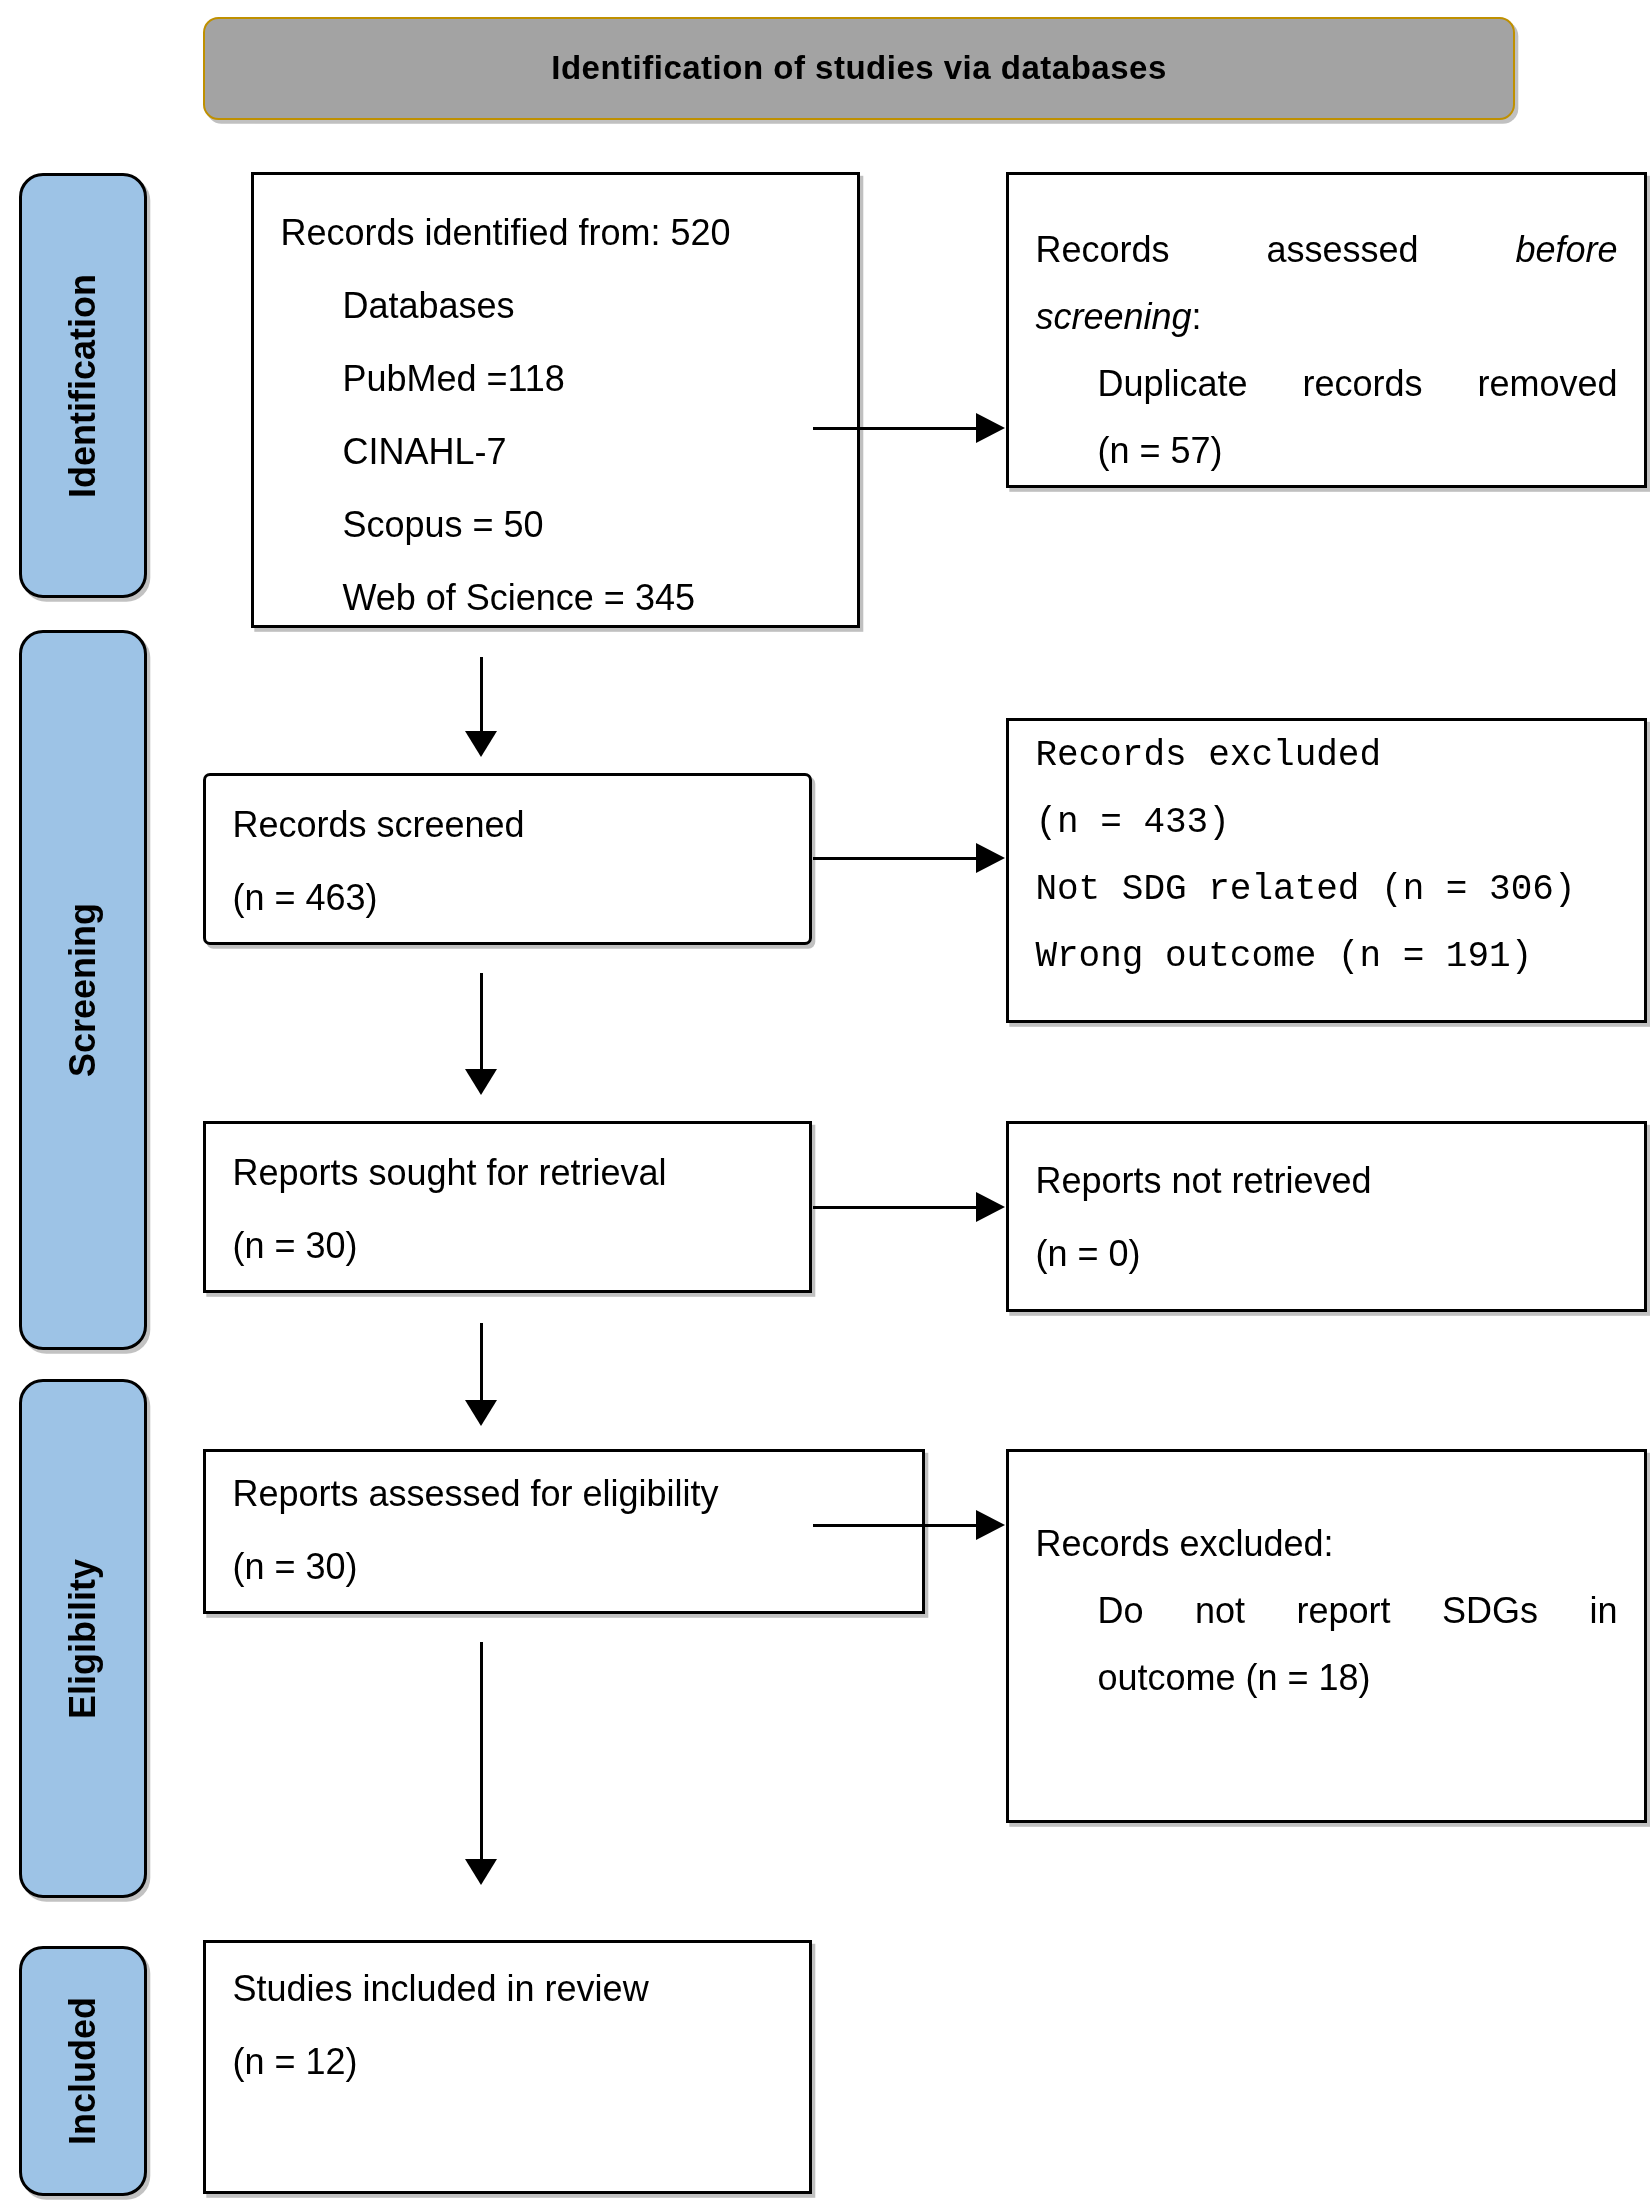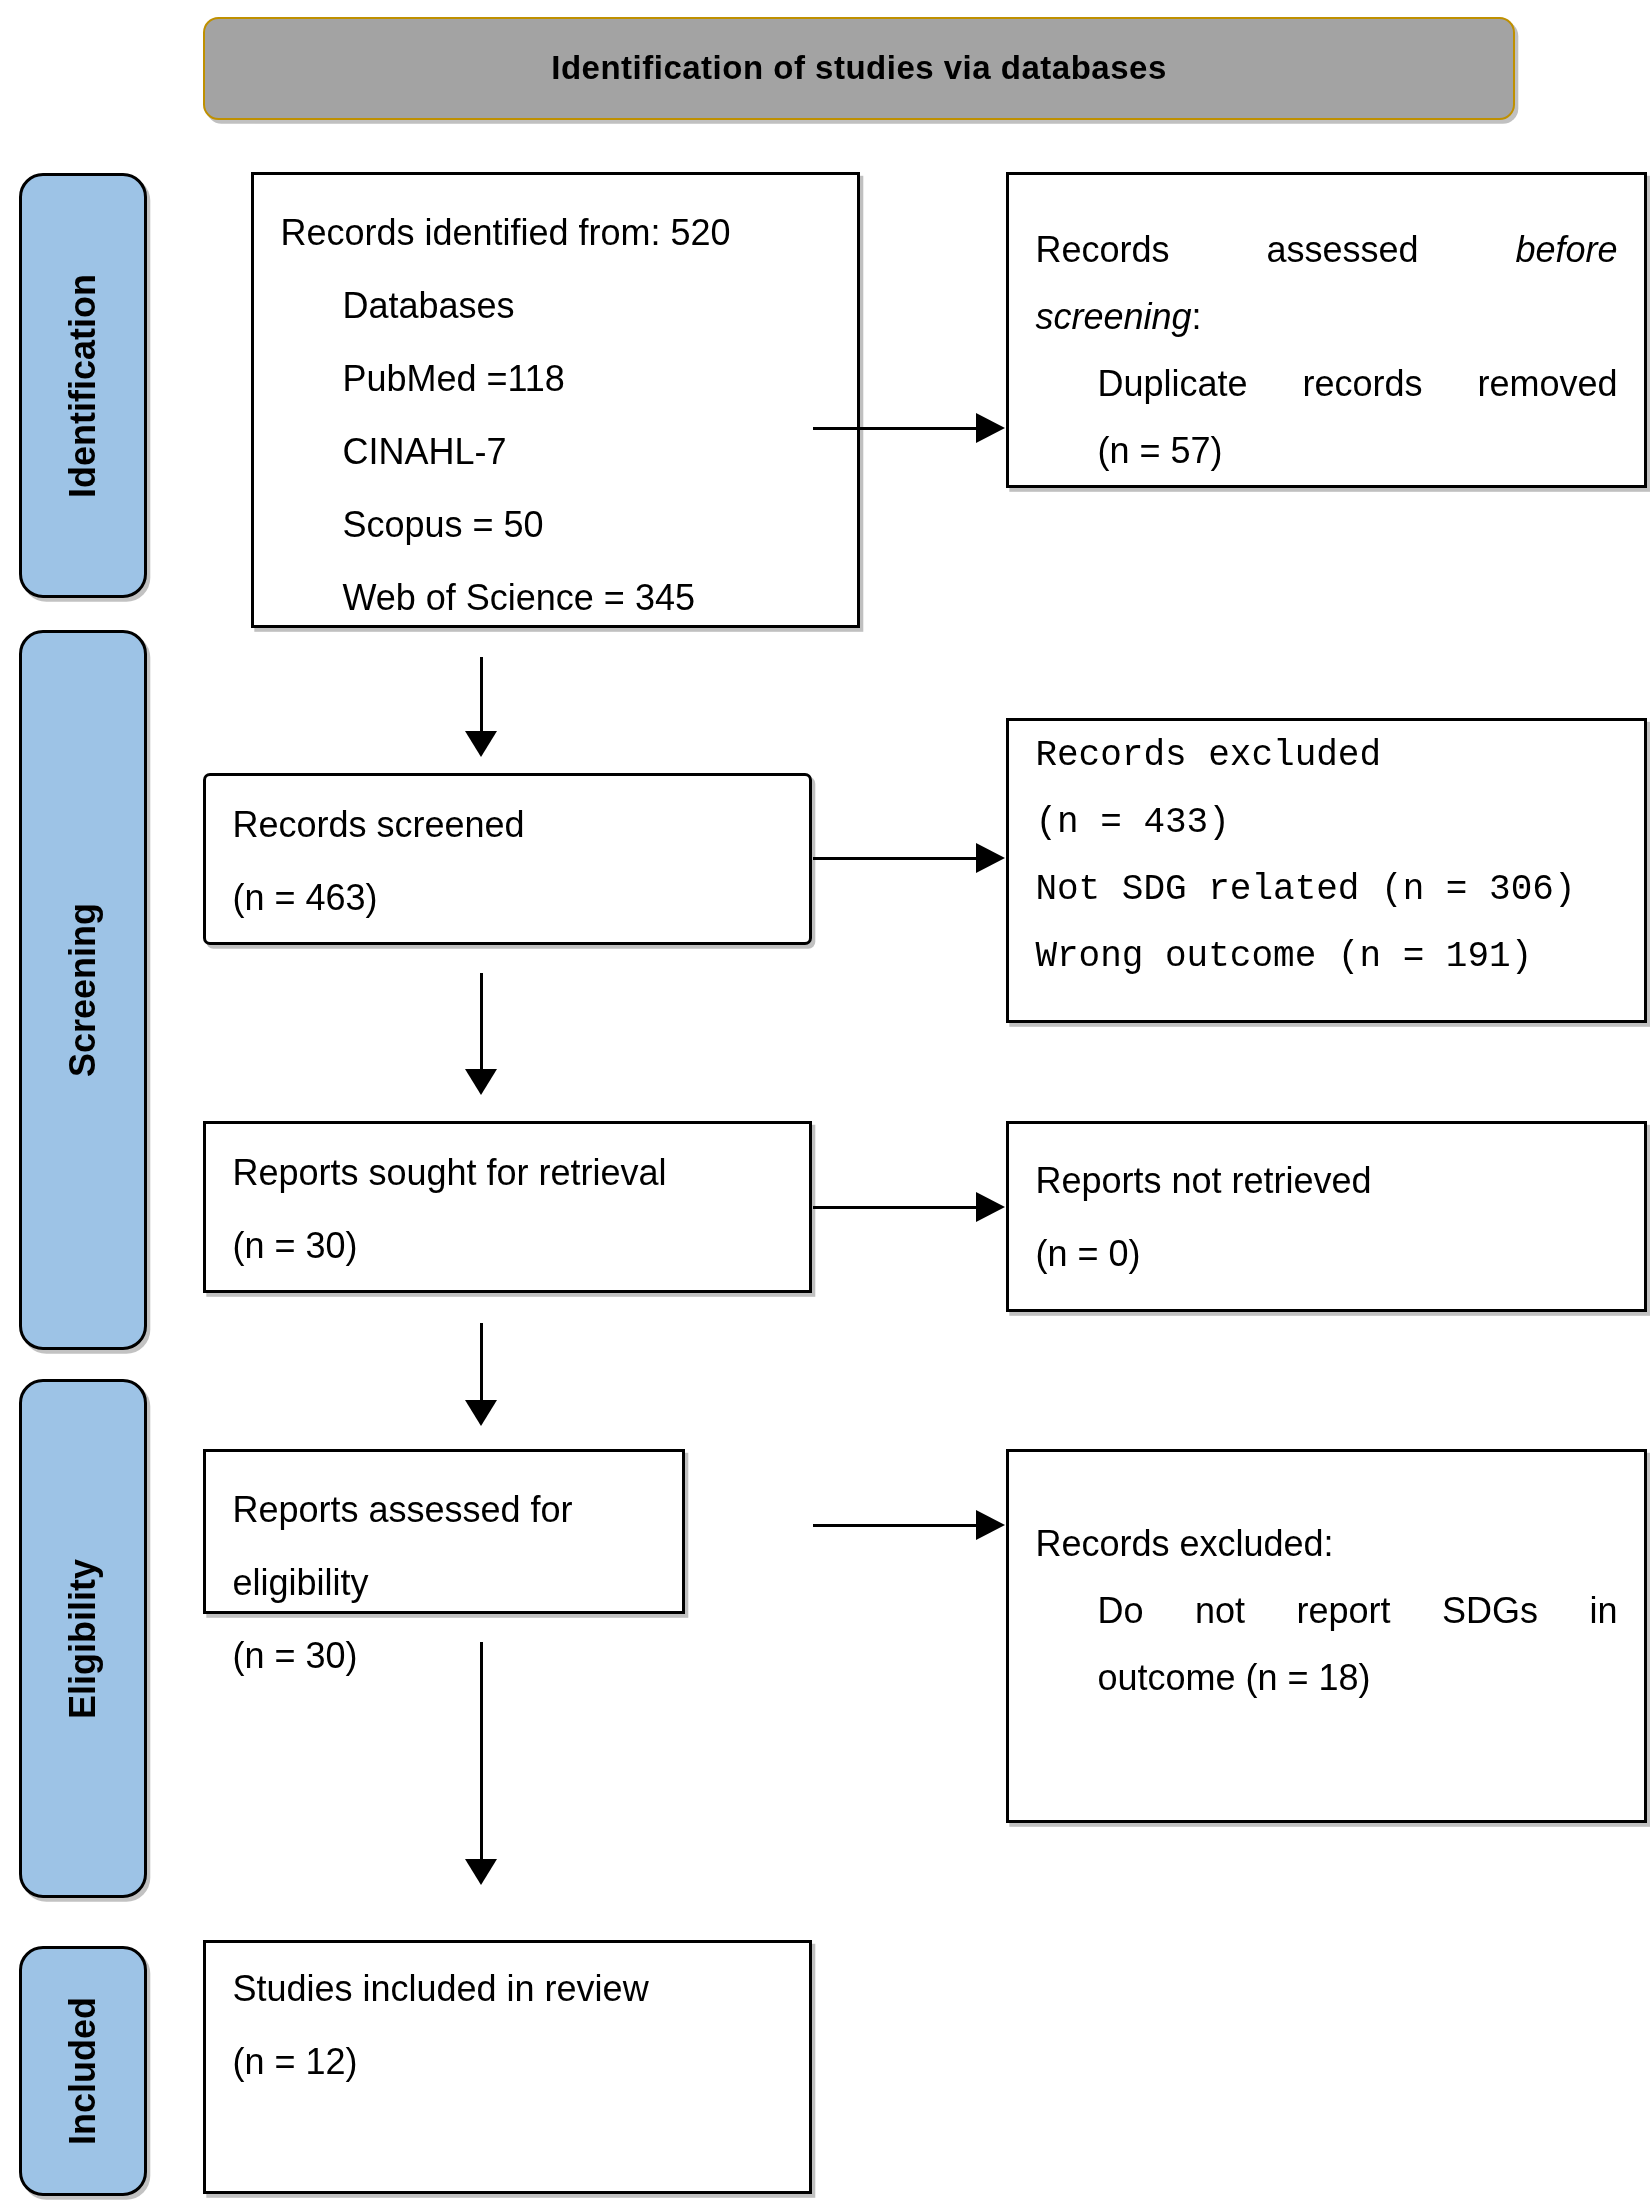--- a/index.html
+++ b/index.html
@@ -60,21 +60,21 @@
   .fbox .bline{display:block;}
   .lh133 .bline{line-height:73px;}
   .lh122 .bline{line-height:67px;}
   .ind{padding-left:62px;}
   .just{text-align:justify; text-align-last:justify;}
   .it{font-style:italic;}
 
   #box-identified{left:203px; top:172px;  width:609px; height:456px; padding-top:21px;margin-left:48px;}
   #box-screened  {left:203px; top:773px; width:609px; height:172px; padding-top:12px;border-radius:7px;}
   #box-sought    {left:203px; top:1121px; width:609px; height:172px; padding-top:12px;}
-  #box-assessed  {left:203px; top:1449px; width:482px; height:165px; padding-top:21px;}
+  #box-assessed  {left:203px; top:1449px; width:722px; height:165px; padding-top:5px;}
   #box-included  {left:203px; top:1940px; width:609px; height:254px; padding-top:8.8px;}
 
   #box-removed         {left:1006px; top:172px;  width:641px; height:316px; padding-top:41px;}
   #box-records-excluded{left:1006px; top:718px; width:641px; height:305px; padding-top:1.1px;font-family:Liberation Mono, monospace;}
   #box-not-retrieved   {left:1006px; top:1121px; width:641px; height:191px; padding-top:20px;}
   #box-reports-excluded{left:1006px; top:1449px; width:641px; height:374px; padding-top:58px;}
 
   
   .varrow{position:absolute; width:2.7px; background:#000;}
   .varrow::after{

